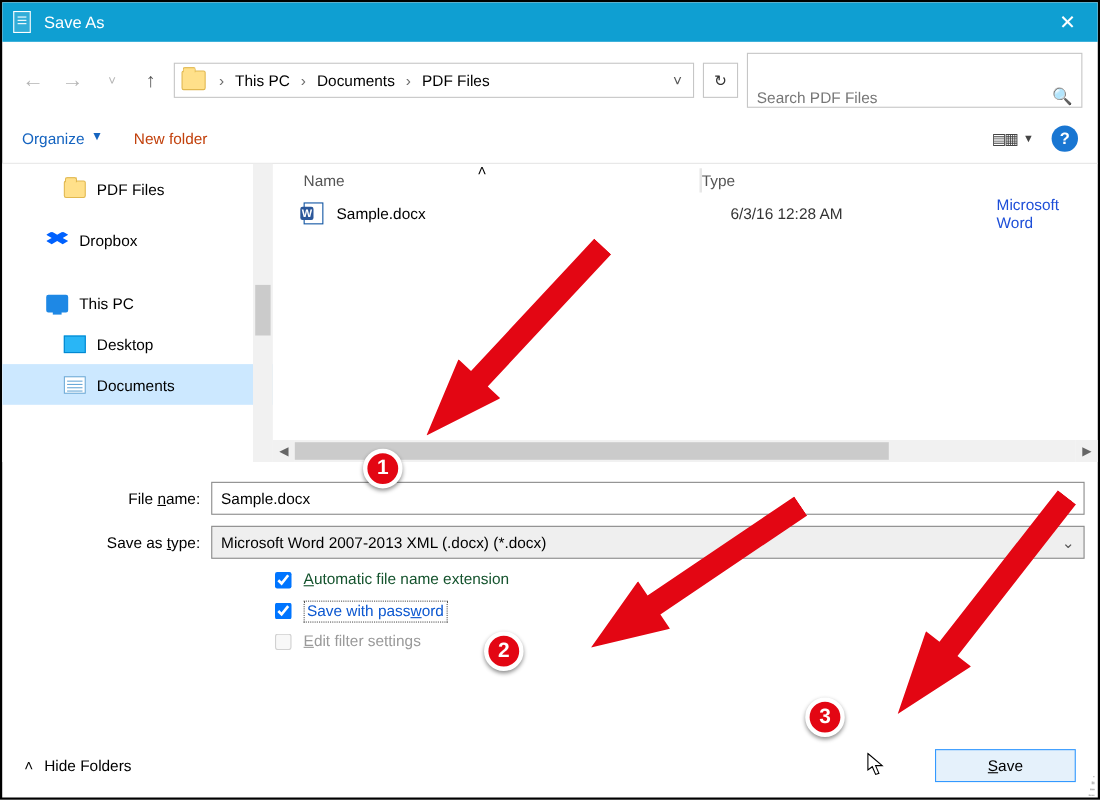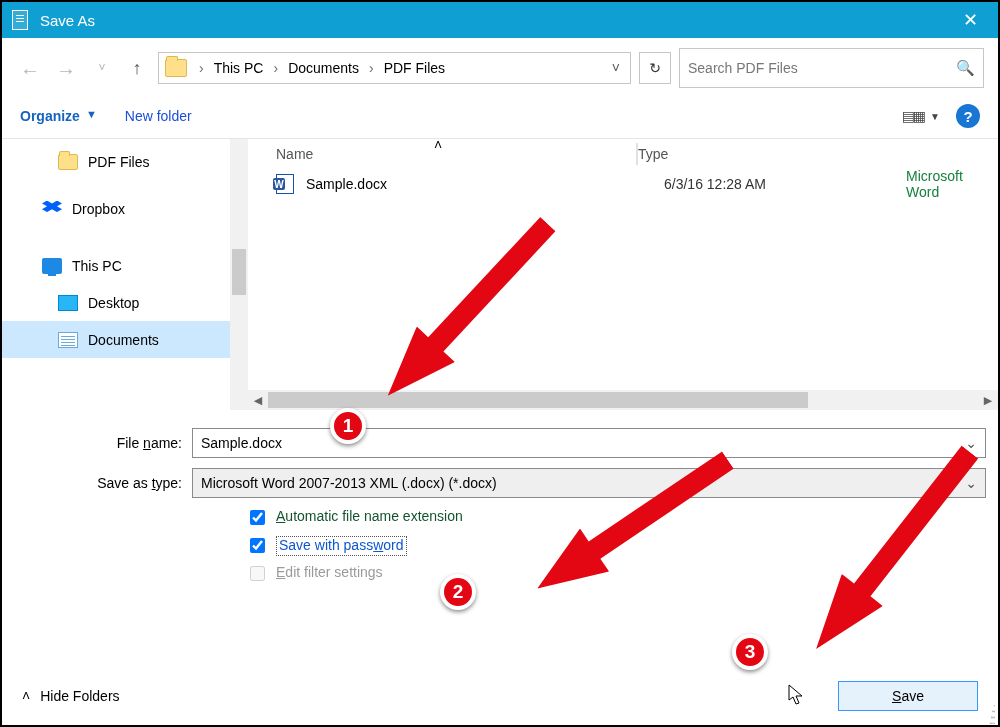--- a/index.html
+++ b/index.html
@@ -41,32 +41,32 @@
   .folder-chip{ width:22px; height:18px; background:#FFE08A;
     border:1px solid #E1B850; border-radius:2px; position:relative; margin-right:2px;}
   .folder-chip::before{content:"";position:absolute;top:-4px;left:0;width:10px;height:4px;
     background:#FFE08A;border:1px solid #E1B850;border-bottom:none;border-radius:2px 2px 0 0;}
   .crumb{ display:flex; align-items:center; gap:6px; color:#000;}
   .chev{ color:#6d6d6d; }
   .addrdrop{ margin-left:auto; color:#555; padding:0 4px;}
   .refresh{ width:32px; height:32px; border:1px solid #c6c6c6; display:flex;
     align-items:center; justify-content:center; color:#333; }
   .searchbox{
-    width:305px; height:40px; border:1px solid #c6c6c6;
-    display:flex; align-items:center; padding:0 8px; color:#777;
+    width:305px; height:50px; border:1px solid #c6c6c6;
+    display:flex; align-items:flex-end; padding:0 8px; color:#777;
   }
   .searchbox .mag{ margin-left:auto; color:#555; font-size:15px;}
 
   
   .toolbar{
     display:flex; align-items:center; gap:28px;
     padding:8px 18px 10px 18px;
   }
-  .toolbar .org{ color:#1564C0; display:flex; align-items:flex-start; gap:6px;font-weight:bold;}
-  .toolbar .nf { color:#1d4ed8; }
+  .toolbar .org{ color:#1564C0; display:flex; align-items:flex-start; gap:6px;}
+  .toolbar .nf { color:#c2410c; }
   .toolbar .right{ margin-left:auto; display:flex; align-items:center; gap:16px;}
   .viewbtn{ color:#444; display:flex; align-items:center; gap:6px;}
   .helpbtn{ width:24px;height:24px;border-radius:50%;background:#1976D2;color:#fff;
     display:flex;align-items:center;justify-content:center;font-weight:bold;font-size:15px;}
 
   
   .split{ display:flex; height:272px; border-top:1px solid #e6e6e6;}
   .tree{
     width:246px; position:relative; background:#fff; padding-top:4px;
   }
@@ -104,21 +104,21 @@
   .cols .c1{ width:370px; padding-left:10px;}
   .cols .c2{ width:230px;}
   .cols .c3{ flex:1;}
   .filerow{ display:flex; align-items:center; height:30px; padding-left:28px; gap:12px;}
   .filerow .wicon{ width:18px;height:20px;border:1px solid #1155A3;background:#fff;position:relative;}
   .filerow .wicon::after{content:"W";position:absolute;left:-4px;top:3px;
     background:#2B579A;color:#fff;font-size:10px;font-weight:bold;width:12px;height:12px;
     display:flex;align-items:center;justify-content:center;border-radius:2px;}
   .filerow .fn{ width:346px; }
   .filerow .fd{ width:230px; color:#333;}
-  .filerow .ft{ flex:1; color:#15803d;}
+  .filerow .ft{ flex:1; color:#1d4ed8;}
 
   .hscroll{ position:absolute; left:0; right:0; bottom:0; height:20px; display:flex;
     align-items:center;}
   .hscroll .lt,.hscroll .rt{ width:20px;height:20px;background:#f1f1f1;
     display:flex;align-items:center;justify-content:center;color:#666;font-size:11px;}
   .hscroll .track{ flex:1; height:20px; background:#f1f1f1; position:relative;}
   .hscroll .track .th{ position:absolute; left:0; top:2px; bottom:2px; width:76%;
     background:#cbcbcb;}
 
   
@@ -140,21 +140,21 @@
   .checks .lnk{ color:#14532d; }
   .checks .pw{ color:#0B57D0; border:1px dotted #555; padding:0 2px;}
   .checks .dis{ color:#9a9a9a; }
 
   
   .bottom{ position:absolute; left:2px; right:2px; bottom:2px; height:54px;
     display:flex; align-items:center; padding:0 18px;}
   .hidef{ display:flex; align-items:center; gap:10px; }
   .hidef .car{ font-size:14px;}
   .btns{ margin-left:auto; display:flex; gap:22px;}
-  .btn{ width:140px; height:30px; border:1px solid #adadad; background:#E1E1E1;
+  .btn{ width:128px; height:30px; border:1px solid #adadad; background:#E1E1E1;
     display:flex; align-items:center; justify-content:center;}
   .btn.primary{ background:#E5F1FB; border:1px solid #3399FF;}
   .btn u{ text-decoration:underline; }
   .grip{ position:absolute; right:4px; bottom:2px; color:#b9b9b9;
     font-size:12px; letter-spacing:-2px; line-height:6px; text-align:right;}
 
   
   .arrow{ position:absolute; transform-origin:left center; pointer-events:none;}
   .arrow .shaft{ height:52px; background:#E30613;
     clip-path:polygon(0 30%,70% 30%,70% 0,100% 50%,70% 100%,70% 70%,0 70%);

